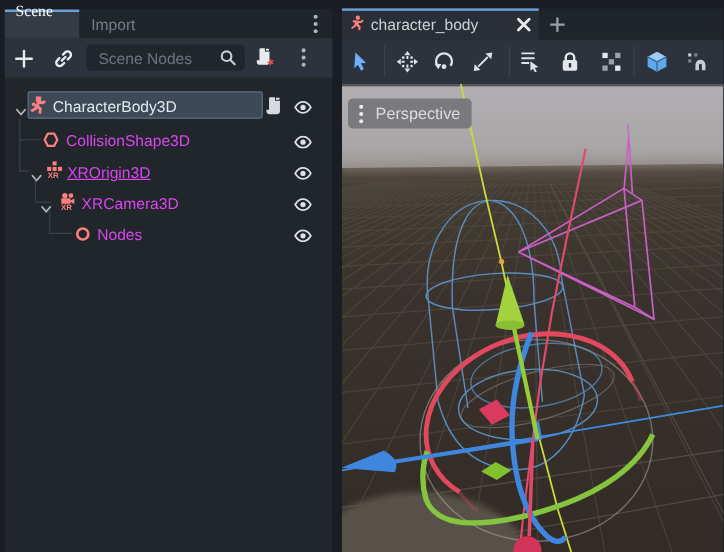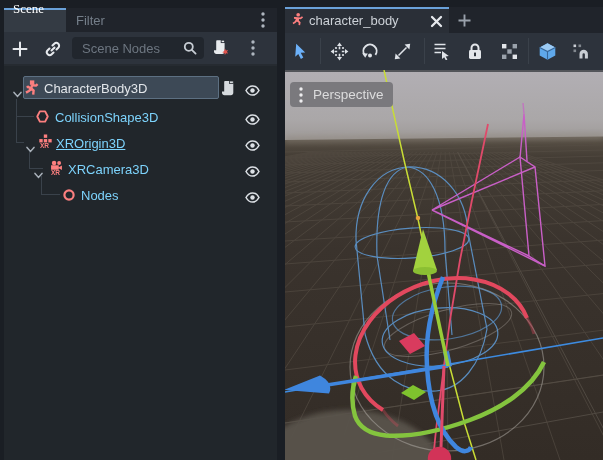--- a/index.html
+++ b/index.html
@@ -1,31 +1,31 @@
 <!DOCTYPE html>
 <html><head><meta charset="utf-8"><style>
 * { margin:0; padding:0; box-sizing:border-box; }
 body { width:603px; height:460px; position:relative; overflow:hidden;
   font-family:"Liberation Sans", sans-serif; background:#1a1e24; }
 .abs { position:absolute; }
-.rtext { position:absolute; font-size:13px; color:#7dd3fc; white-space:nowrap; }
+.rtext { position:absolute; font-size:13px; color:#d946ef; white-space:nowrap; }
 .icon { position:absolute; }
 .chev { position:absolute; }
 .gl { position:absolute; background:#3a424b; }
 .sep { position:absolute; width:1px; top:38px; height:26px; background:#3a414a; }
 </style></head>
 <body>
 
 <div class="abs" style="left:0;top:0;width:281px;height:460px;background:#262b31;"></div>
 <div class="abs" style="left:0;top:0;width:281px;height:8px;background:#1a1e24;"></div>
 <div class="abs" style="left:0;top:8px;width:281px;height:24px;background:#20242b;"></div>
 <div class="abs" style="left:0;top:0;width:4px;height:460px;background:#1a1e24;"></div>
 <div class="abs" style="left:4px;top:8px;width:62px;height:24px;background:#343b44;border-top:2px solid #6aa1d9;"></div>
 <div class="rtext" style="left:13px;top:1px;color:#ffffff;font-family:Liberation Serif, serif;">Scene</div>
-<div class="rtext" style="left:76px;top:13px;color:#747e89;">Filter</div>
+<div class="rtext" style="left:76px;top:13px;color:#747e89;">Import</div>
 <div class="icon" style="left:261px;top:12px;"><svg width="4" height="16" viewBox="0 0 4 16">
       <g fill="#aeb6bf">
         <circle cx="2" cy="2" r="1.7"></circle>
         <circle cx="2" cy="8" r="1.7"></circle>
         <circle cx="2" cy="14" r="1.7"></circle>
       </g>
     </svg></div>
 
 <div class="abs" style="left:4px;top:32px;width:277px;height:32px;background:#2d333c;"></div>
 <div class="icon" style="left:12px;top:41px;"><svg width="16" height="16" viewBox="0 0 16 16">

